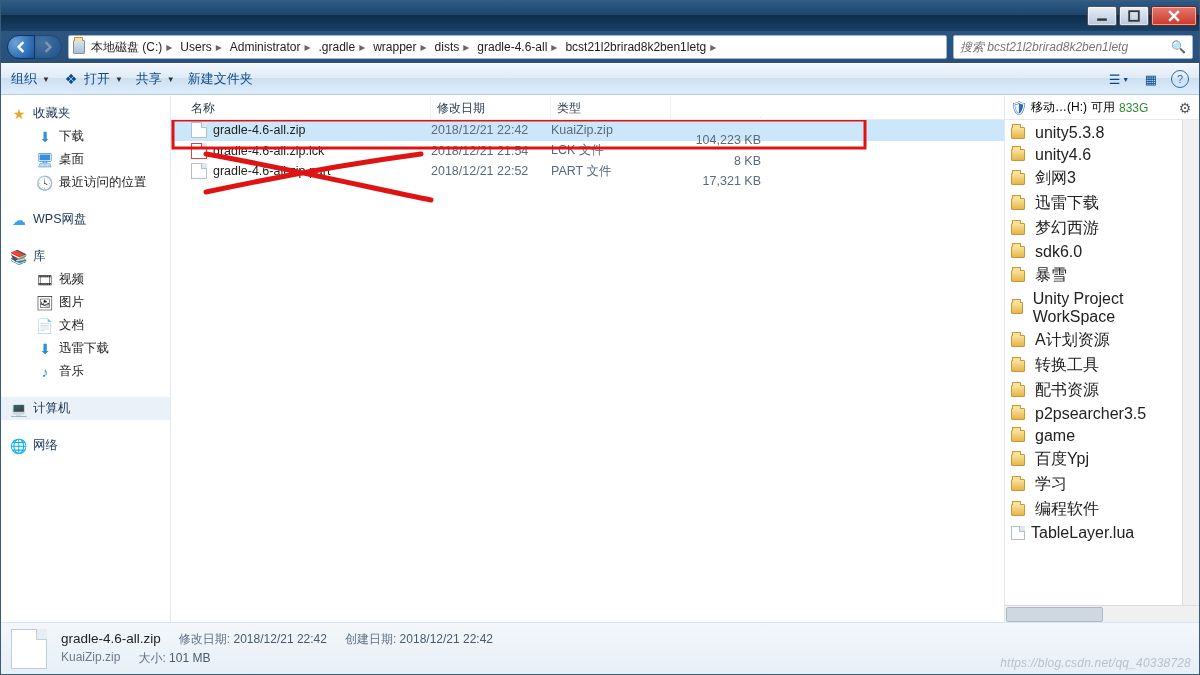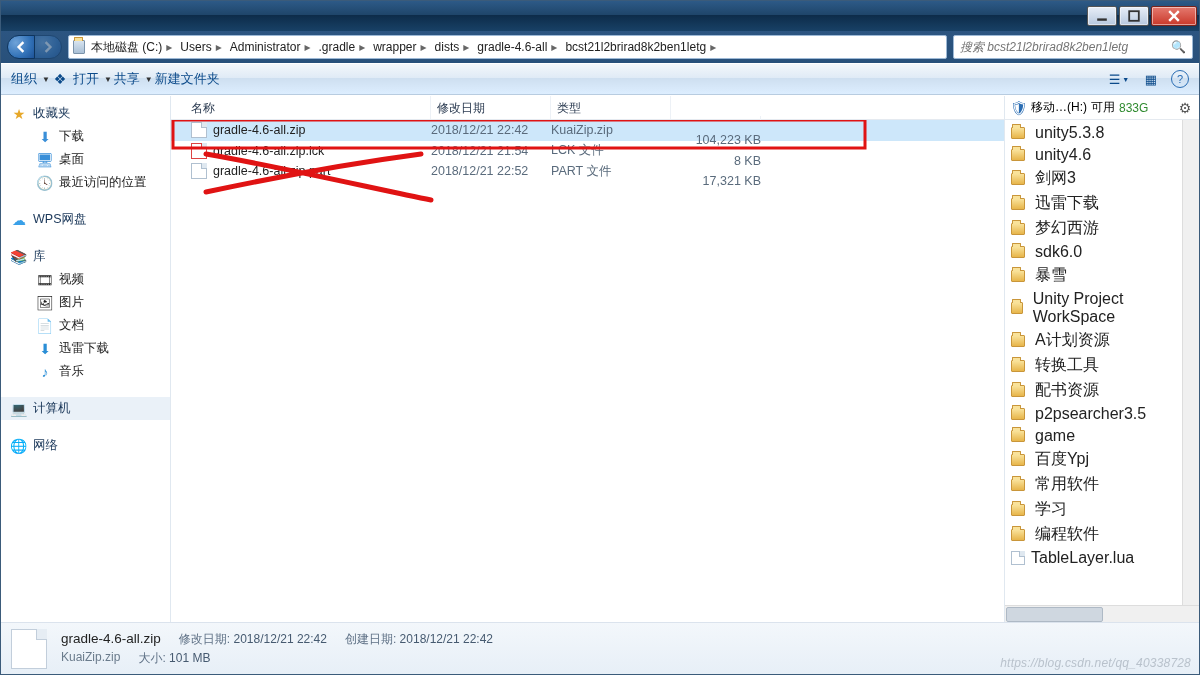--- a/index.html
+++ b/index.html
@@ -26,21 +26,21 @@
   .breadcrumb { flex: 1; background: #fff; border: 1px solid #9db9d6; border-radius: 2px; height: 24px; display: flex; align-items: center; padding: 0 4px; font-size: 12px; overflow: hidden; }
   .crumb { display: flex; align-items: center; color: #222; padding: 0 2px; cursor: pointer; white-space: nowrap; }
   .crumb .sep { margin: 0 4px; color: #666; }
   .folder-glyph { width: 16px; height: 14px; margin-right: 4px; background: linear-gradient(#f9e29a,#e7b54a); border: 1px solid #c9963a; border-radius: 1px; position: relative; display:inline-block; }
   .folder-glyph:before { content:''; position:absolute; top:-4px; left:0; width:7px; height:3px; background:#f9e29a; border:1px solid #c9963a; border-bottom:none; border-radius:1px 1px 0 0;}
   .searchbox { width: 240px; background: #fff; border: 1px solid #9db9d6; border-radius: 2px; height: 24px; display: flex; align-items: center; padding: 0 6px; font-size: 12px; color: #888; }
   .searchbox input { border:none; outline:none; flex:1; font-style:italic; color:#888; font-size:12px; }
   .searchbox .icon { color:#2a6db3; margin-left:4px; }
 
   
-  .toolbar { height: 32px; background: linear-gradient(#f3f7fb,#e0ebf6 45%,#cedff0 48%,#def); border-top:1px solid #fff; border-bottom:1px solid #b8cce0; display: flex; align-items: center; padding: 0 10px; gap: 2px; font-size: 13px; color:#0b4a8a; }
+  .toolbar { height: 32px; background: linear-gradient(#f3f7fb,#e0ebf6 45%,#cedff0 48%,#def); border-top:1px solid #fff; border-bottom:1px solid #b8cce0; display: flex; align-items: center; padding: 0 10px; gap: 13px; font-size: 13px; color:#0b4a8a; }
   .tb-item { display:flex; align-items:center; gap:5px; cursor:pointer; }
   .tb-item .dd { font-size:8px; color:#333; }
   .tb-spacer { flex:1; }
   .tb-right { display:flex; align-items:center; gap:8px; color:#0b4a8a;}
   .tb-iconbtn { width:24px; height:22px; display:flex; align-items:center; justify-content:center; cursor:pointer; }
 
   
   .mainarea { flex: 1; display: flex; overflow: hidden; border-top:1px solid #fff; }
 
   
@@ -379,24 +379,20 @@
             <div class="rp-item">
               <span class="folder-glyph" style="width:14px;height:12px;"></span>
               <span>game</span>
             </div>
             <div class="rp-item">
               <span class="folder-glyph" style="width:14px;height:12px;"></span>
               <span>百度Ypj</span>
             </div>
             <div class="rp-item">
               <span class="folder-glyph" style="width:14px;height:12px;"></span>
-              <span>常用软件</span>
-            </div>
-            <div class="rp-item">
-              <span class="folder-glyph" style="width:14px;height:12px;"></span>
               <span>学习</span>
             </div>
             <div class="rp-item">
               <span class="folder-glyph" style="width:14px;height:12px;"></span>
               <span>编程软件</span>
             </div>
             <div class="rp-item">
               <span class="fileicon" style="width:14px;height:14px;"></span>
               <span>TableLayer.lua</span>
             </div>

